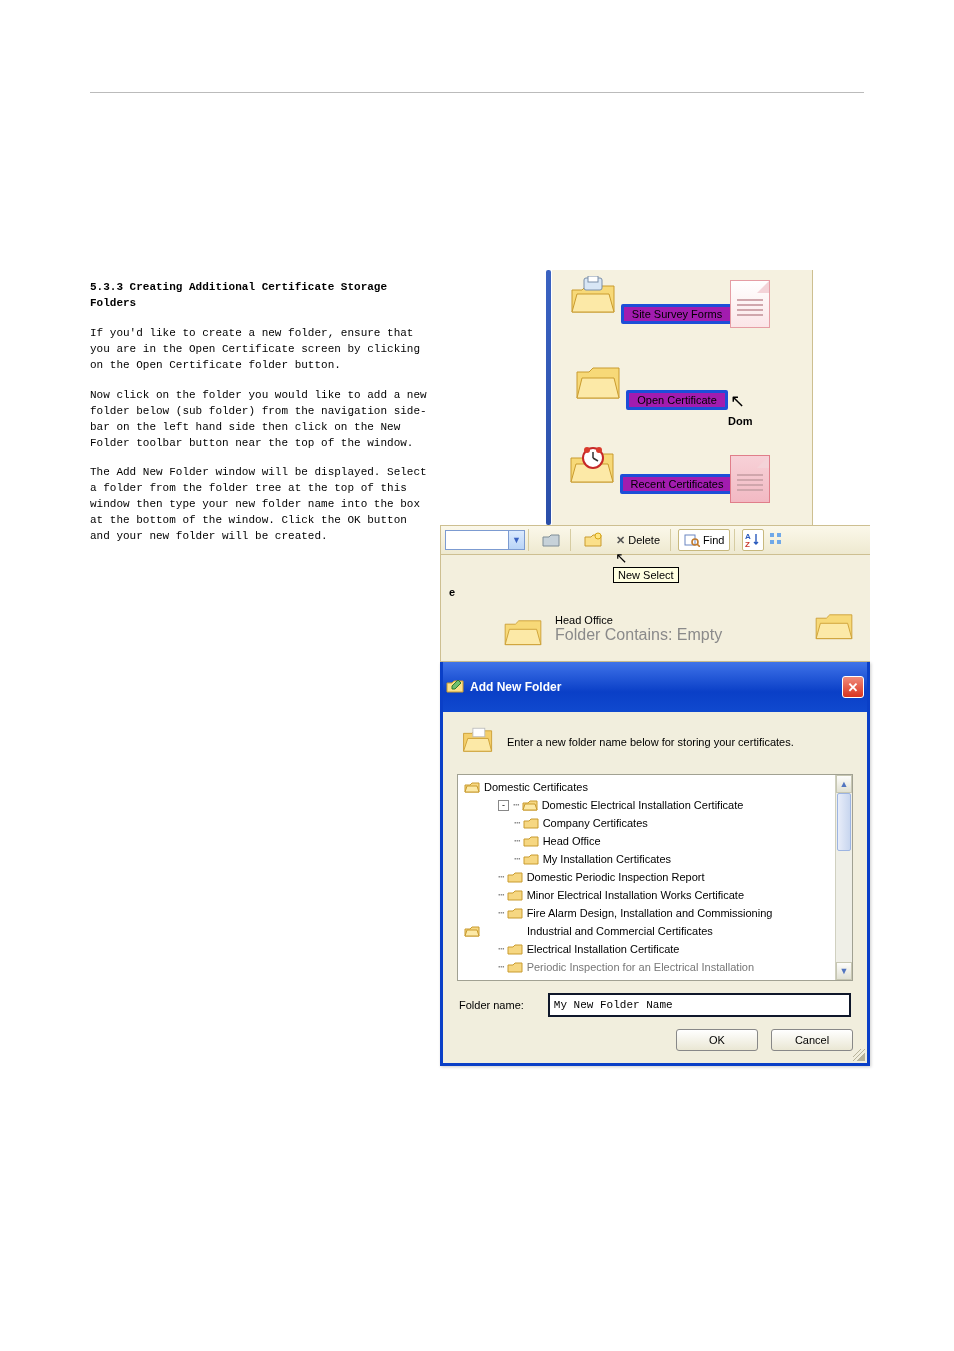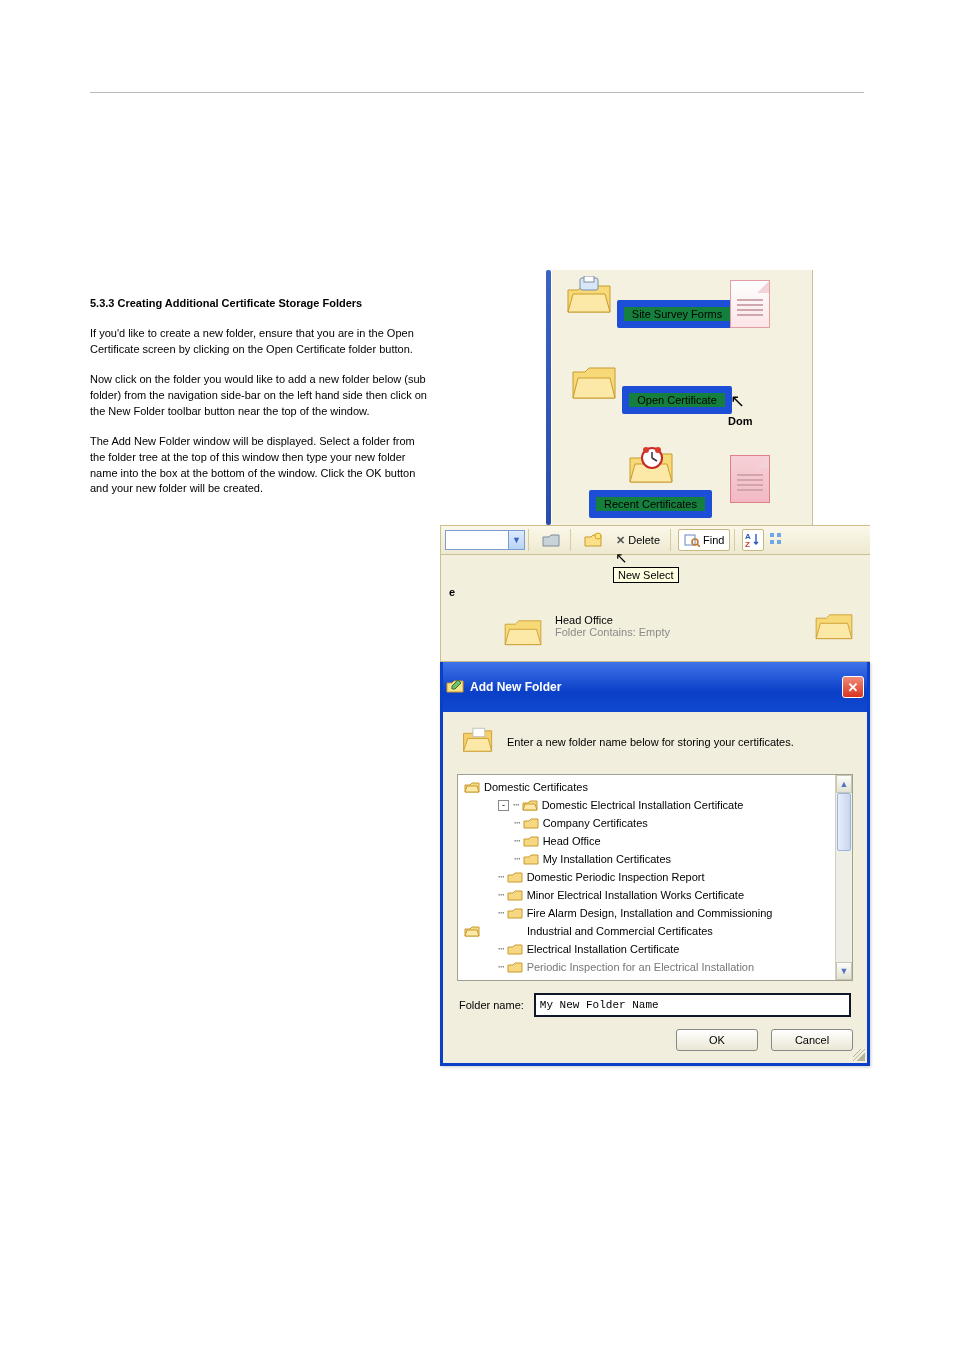--- a/index.html
+++ b/index.html
@@ -1,28 +1,28 @@
 <!DOCTYPE html>
 <html><head>
 <meta charset="utf-8">
 <style>
   html,body{margin:0;padding:0;background:#fff;font-family:Tahoma,Verdana,sans-serif;font-size:11px;color:#000}
   .page{width:954px;min-height:1351px;background:#fff;position:relative}
   .hdr{border-bottom:1px solid #bbb;margin:0 90px;padding-top:80px;height:12px}
-  .left-col{position:absolute;left:90px;top:296px;width:340px;font-family:Liberation Sans, sans-serif}
+  .left-col{position:absolute;left:90px;top:280px;width:340px;font-family:Liberation Mono, monospace}
   .h3{font-weight:bold;font-size:12px;margin:0 0 28px 0}
   .left-col p{margin:0 0 14px 0;line-height:1.45;font-size:11px}
   .shots{position:absolute;left:440px;top:270px;width:430px}
 
   
   .panel1{position:relative;height:255px}
   .panel1 .stripe{position:absolute;left:106px;top:0;width:5px;height:255px;background:linear-gradient(#3a62c1,#2a4ea8);border-radius:2px}
   .panel1 .cream{position:absolute;left:112px;top:0;width:260px;height:255px;background:#f5f1e0;border-right:1px solid #cdbf91}
   .btn-col{position:absolute;left:123px;width:175px;text-align:center}
-  .btn-col .lbl{font-size:11px;background:#15803d;border:7px solid #1d4ed8;border-radius:2px;padding:1px 8px;display:inline-block}
+  .btn-col .lbl{font-size:11px;background:#a21caf;border:3px solid #1d4ed8;border-radius:2px;padding:1px 8px;display:inline-block}
   .btn-col .fldico{margin:4px auto 2px auto}
   .fldico{width:50px;height:40px;position:relative}
   .docico{width:38px;height:46px;border:1px solid #e59da4;background:linear-gradient(#fff,#fbe5e7);position:relative}
   .docico.red{border-color:#e07e8a;background:linear-gradient(#f7d1d7,#f2b9c3)}
   .docico:before{content:"";position:absolute;left:6px;top:18px;right:6px;height:2px;background:#d0a6ac;box-shadow:0 5px 0 #d0a6ac,0 10px 0 #d0a6ac,0 15px 0 #d0a6ac}
   .docico:after{content:"";position:absolute;right:0;top:0;border-style:solid;border-width:0 0 12px 12px;border-color:transparent transparent #f4d3d8 transparent}
   .panel1 .docA{position:absolute;left:290px;top:10px}
   .panel1 .docB{position:absolute;left:290px;top:185px}
   .panel1 .cursor{position:absolute;left:290px;top:120px;font-size:18px}
   .panel1 .domlbl{position:absolute;left:288px;top:145px;font-weight:bold;font-size:11px}
@@ -35,21 +35,21 @@
   .combo .arr{position:absolute;right:0;top:0;width:15px;height:18px;background:linear-gradient(#dbeafe,#b9d4f7);border-left:1px solid #7c9bd1;display:flex;align-items:center;justify-content:center;color:#3a62c1;font-size:9px}
   .tbtn{height:20px;display:flex;align-items:center;padding:0 5px;margin:0 1px;font-size:11px;border:1px solid transparent;border-radius:2px}
   .tbtn.box{border:1px solid #c8b97e;background:#fff}
   .tbtn .ic{margin-right:3px;display:inline-flex}
   .tbtip{position:absolute;left:172px;top:41px;background:#ffffe1;border:1px solid #000;padding:1px 4px;font-size:11px}
   .cursor2{position:absolute;left:174px;top:23px;font-size:15px;z-index:2}
   .panel2 .row2{position:absolute;left:0;top:60px;height:16px;padding-left:8px;font-weight:bold}
   .panel2 .crumb{position:absolute;left:60px;top:88px;right:8px}
   .crumb .fico{float:left;margin-right:10px}
   .crumb .ttl{font-size:11px;color:#000}
-  .crumb .sub{font-size:11px;color:#8a8a8a}
+  .crumb .sub{font-size:16px;color:#8a8a8a}
   .crumb .rfld{position:absolute;right:6px;top:-6px}
   .miniFolder{width:44px;height:34px}
 
   
   .dlg{border:3px solid #0a3fc7;border-top:none;background:#f1eedd;box-shadow:1px 1px 3px rgba(0,0,0,.2)}
   .dlg .title{height:26px;background:linear-gradient(#3f73e9,#0a3fc7 60%,#1049cf);display:flex;align-items:center;padding:12px 3px;color:#fff;font-weight:bold;font-size:12px}
   .dlg .title .tico{margin-right:6px}
   .dlg .title .spacer{flex:1}
   .dlg .close{width:20px;height:20px;background:linear-gradient(#f08b7a,#d9341f);border:1px solid #fff;border-radius:3px;display:flex;align-items:center;justify-content:center;color:#fff;font-weight:bold;font-size:13px}
   .dlg .hint{display:flex;align-items:center;padding:14px 18px 10px 18px}
@@ -61,21 +61,21 @@
   .tree .nd svg{flex:0 0 auto;margin-right:4px}
   .tree .ind2{padding-left:52px}
   .tree .ind1b{padding-left:36px}
   .tree .twig{color:#888;margin-right:2px;font-family:monospace;font-size:11px}
   .tree .box{width:9px;height:9px;border:1px solid #888;display:inline-flex;align-items:center;justify-content:center;margin-right:4px;font-size:9px;line-height:9px}
   .tree .cut{color:#777}
   .scroll{position:absolute;right:0;top:0;width:16px;height:100%;background:#efefe7;border-left:1px solid #d0d0c0}
   .scroll .sbtn{height:16px;background:linear-gradient(#fdfdfb,#e1e1d3);border:1px solid #c7c7b3;display:flex;align-items:center;justify-content:center;font-size:9px;color:#5275c0}
   .scroll .thumb{position:absolute;left:1px;right:1px;top:18px;height:56px;background:linear-gradient(90deg,#e8edf9,#c8d6ef);border:1px solid #9cb4e2;border-radius:2px}
   .formrow{display:flex;align-items:center;padding:6px 16px}
-  .formrow label{margin-right:10px}
+  .formrow label{margin-right:24px}
   .formrow input{flex:1;height:18px;border:2px solid #0f172a;padding:1px 4px;font-family:Liberation Mono, monospace;font-size:11px}
   .dlgbtns{text-align:right;padding:6px 14px 12px 14px}
   .dlgbtns button{width:82px;height:22px;margin-left:10px;border:1px solid #888;border-radius:3px;background:linear-gradient(#fff,#eae7d4);font-family:Tahoma,sans-serif;font-size:11px}
   .resize{position:absolute;right:2px;bottom:2px;width:12px;height:12px;background:
     linear-gradient(135deg,transparent 0,transparent 5px,#b8b49b 5px,#b8b49b 6px,transparent 6px,transparent 8px,#b8b49b 8px,#b8b49b 9px,transparent 9px,transparent 11px,#b8b49b 11px,#b8b49b 12px)}
 </style>
 </head>
 <body>
 <div class="page">
 

